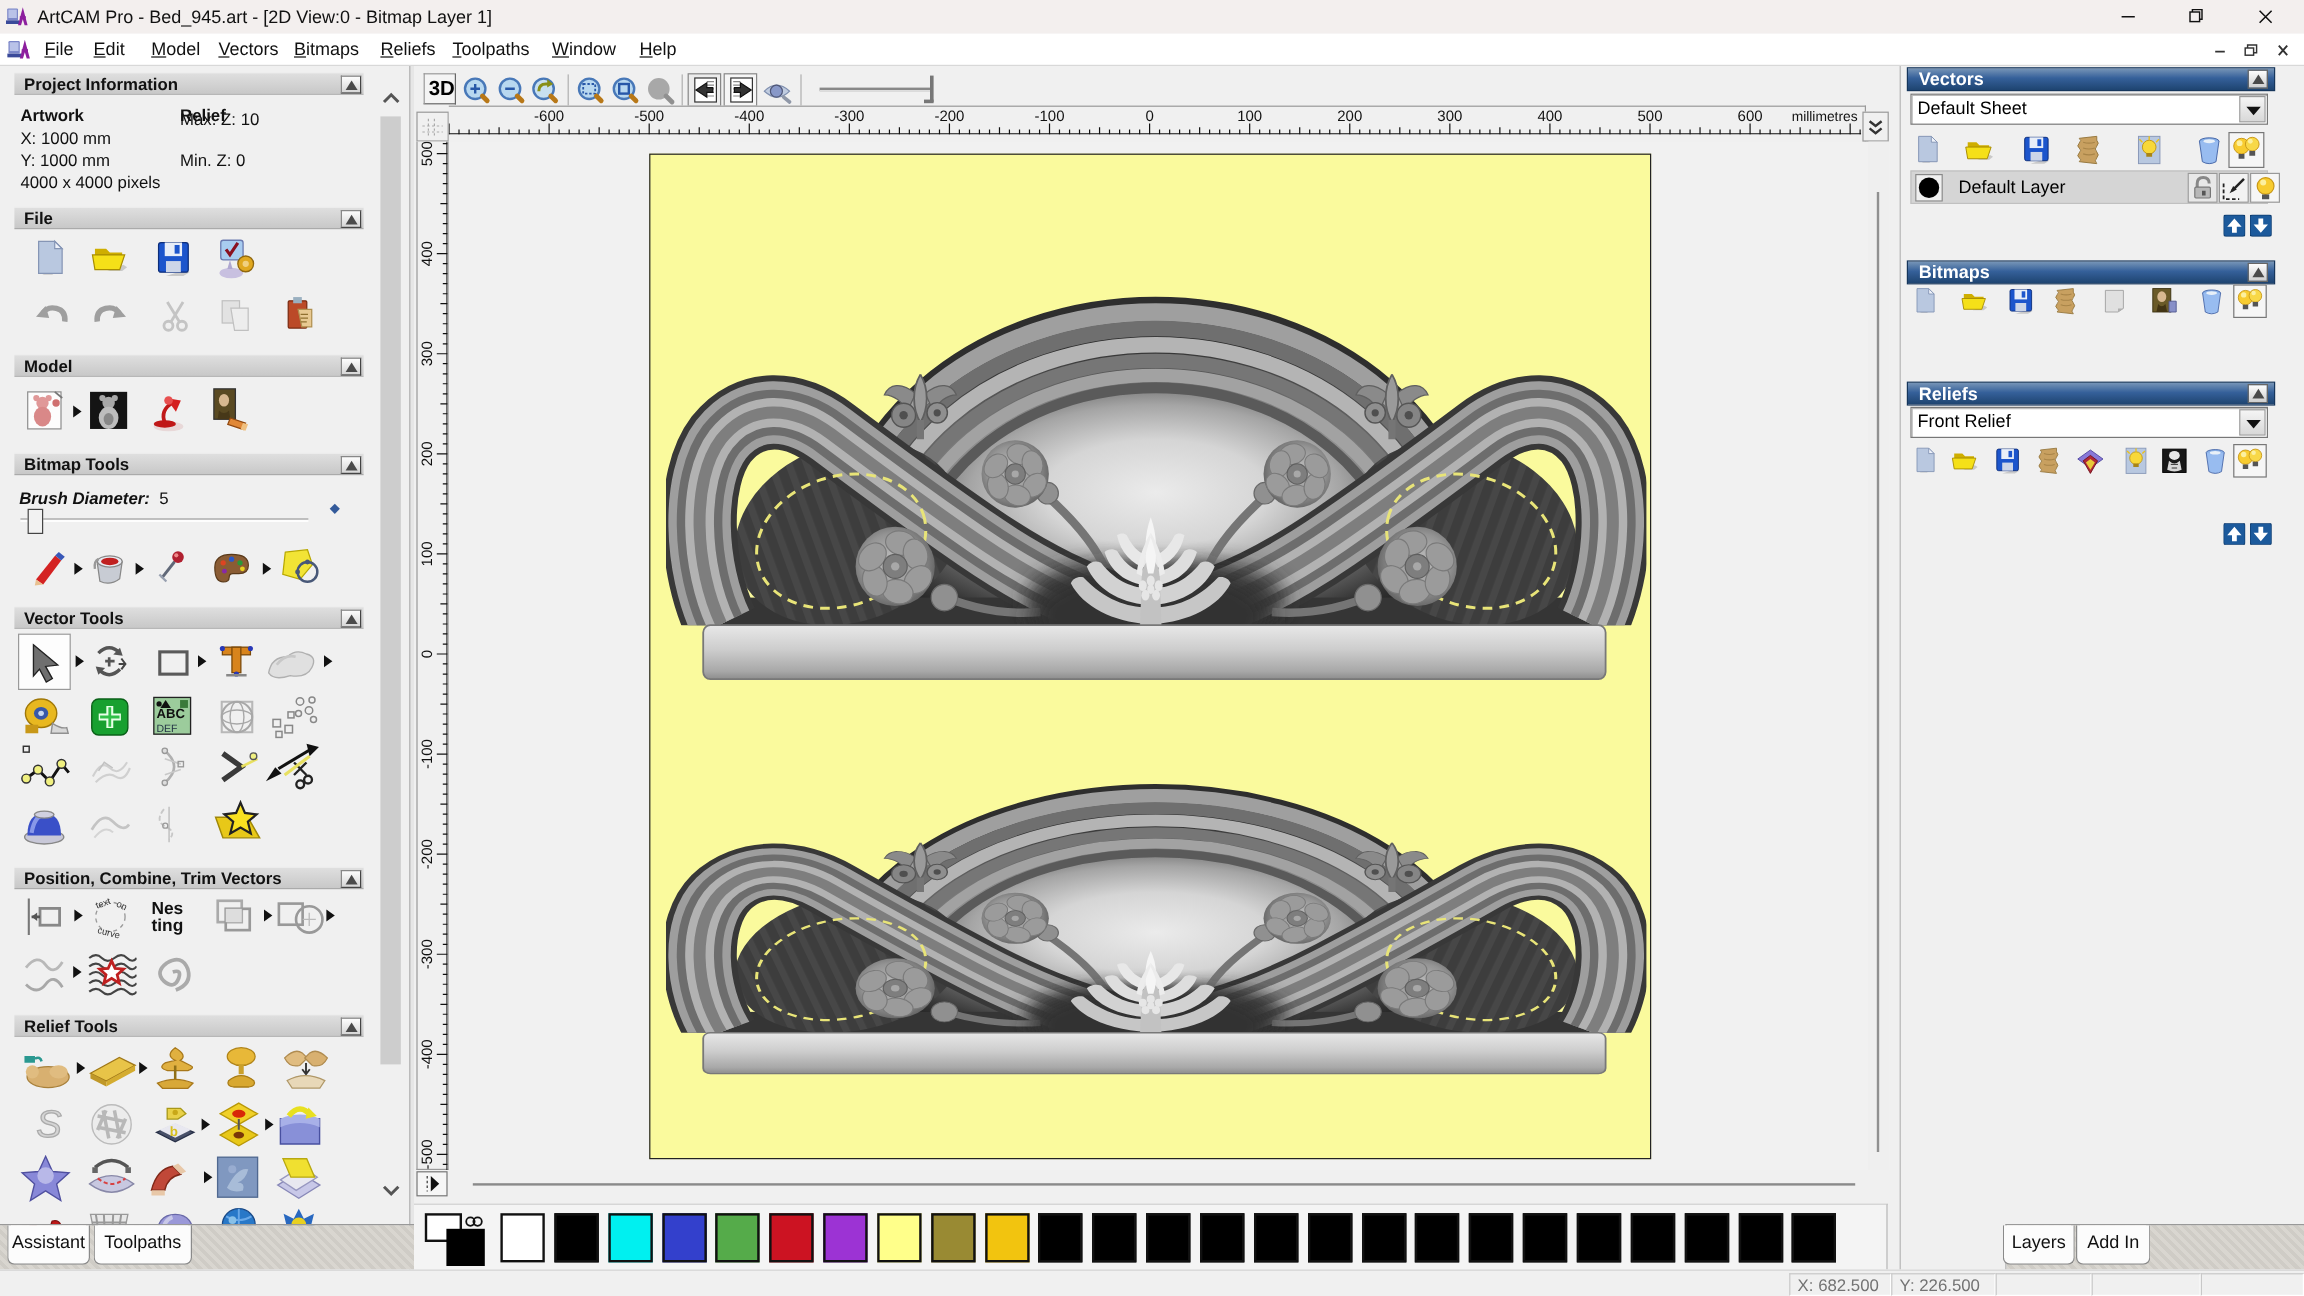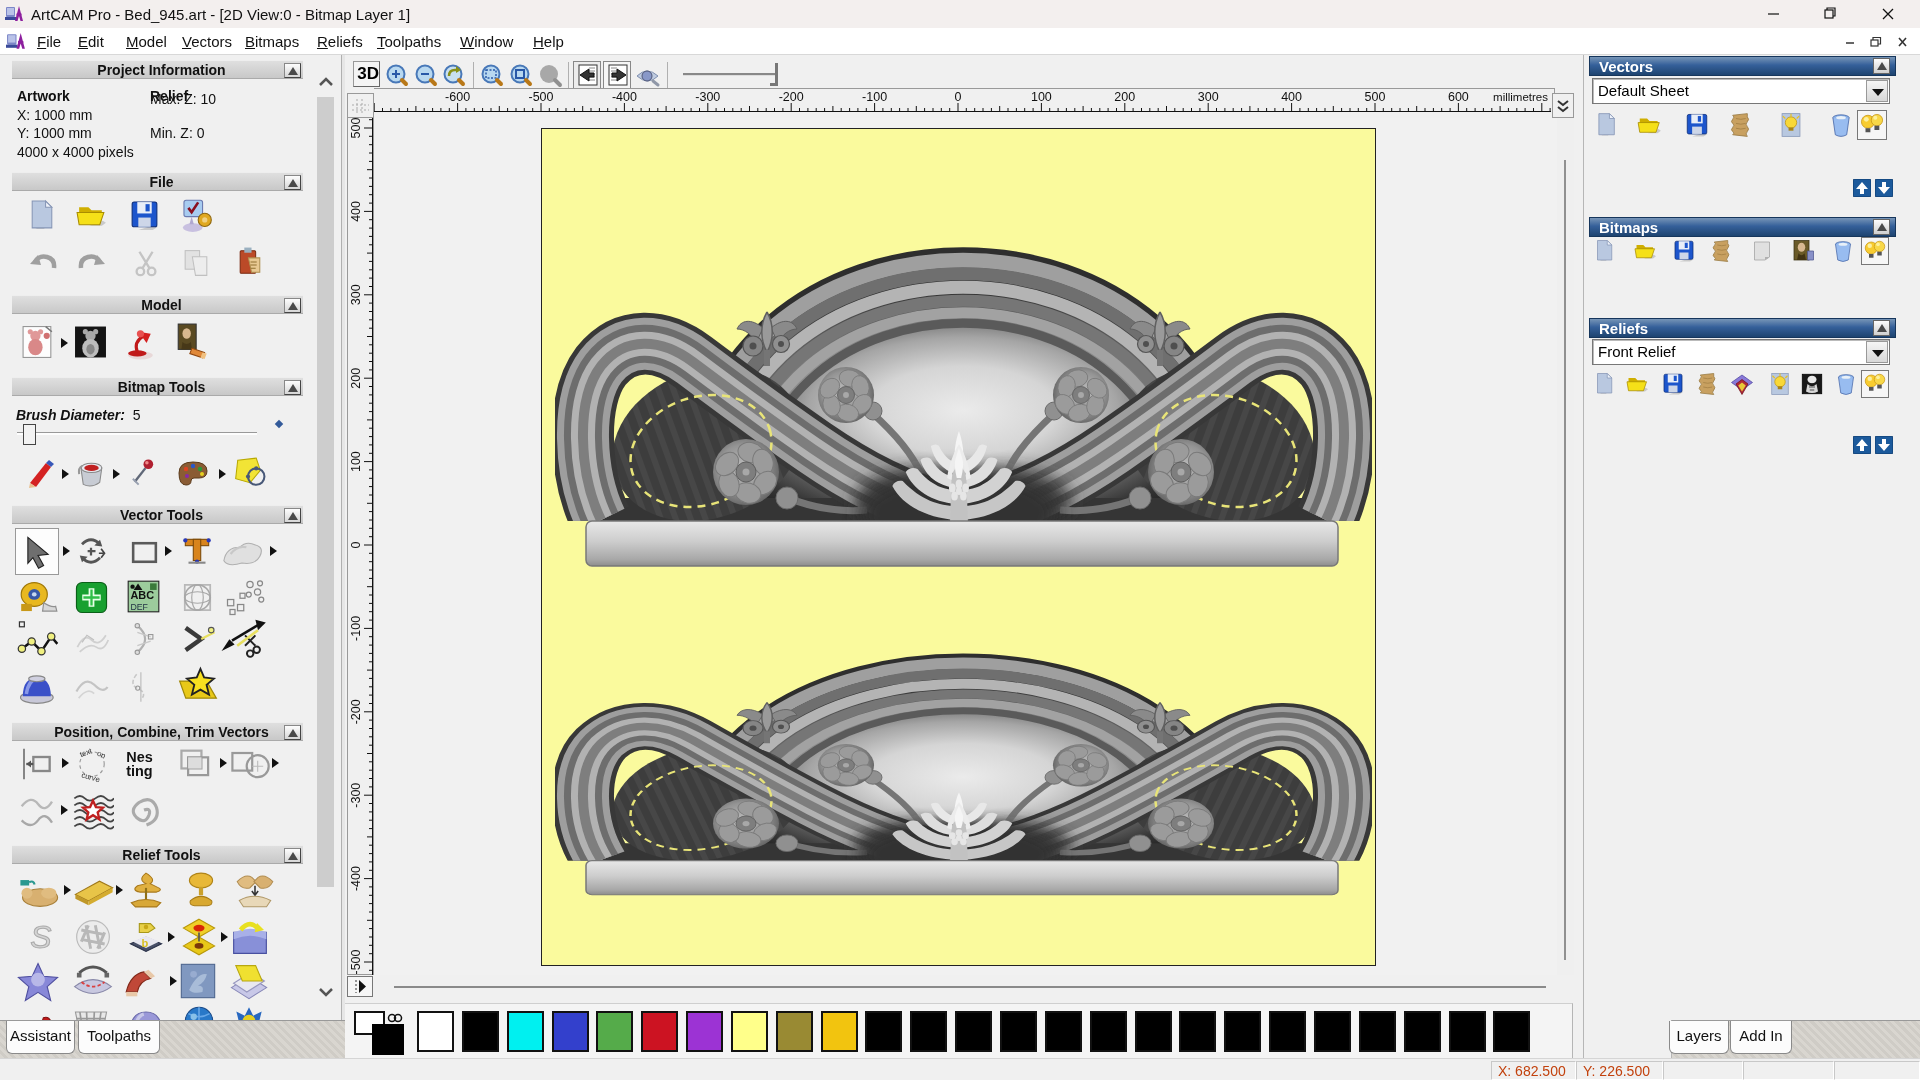--- a/index.html
+++ b/index.html
@@ -9,21 +9,21 @@
 
 
 #titlebar { left:0; top:0; width:1920px; height:28px; background:#f3efee; }
 #titletext { left:31px; top:6px; font-size:15px; color:#111; }
 
 #menubar { left:0; top:28px; width:1920px; height:27px; background:#ffffff; border-bottom:1px solid #d8d8d8; }
 .menuitem { top:5px; font-size:15px; color:#111; }
 .menuitem u { text-decoration:underline; }
 
 
-#leftpanel { left:0; top:55px; width:341px; height:965px; background:#f0f0f0;text-align:center; }
+#leftpanel { left:0; top:55px; width:341px; height:965px; background:#f0f0f0; }
 #lpdivider { left:341px; top:55px; width:4px; height:1003px; background:#e6e6e6; border-left:1px solid #b0b0b0; }
 .sechdr { left:12px; width:291px; height:19px; background:linear-gradient(#dfdfdf,#c8c8c8); border-top:1px solid #eee; border-bottom:1px solid #aaa; font-size:14px; font-weight:bold; color:#111; padding-left:8px; line-height:18px; }
 .colbtn { width:17px; height:15px; top:2px; left:272px; background:linear-gradient(#fdfdfd,#d6d6d6); border:1px solid #888; border-right-color:#444; border-bottom-color:#444; }
 .colbtn:after { content:""; position:absolute; left:3px; top:3px; width:0; height:0; border-left:5px solid transparent; border-right:5px solid transparent; border-bottom:8px solid #4a4a4a; }
 .ptxt { font-size:14px; color:#111; }
 .pbold { font-weight:bold; }
 
 #lscroll { left:315px; top:57px; width:22px; height:963px; background:#f0f0f0; }
 
 
@@ -41,21 +41,21 @@
 
 #rightpanel { left:1583px; top:55px; width:337px; height:1003px; background:#f0f0f0; border-left:1px solid #b6b6b6; }
 .bluehdr { left:5px; width:307px; height:20px; background:linear-gradient(#7795b7 0%,#35609a 45%,#1e4470 100%); border:1px solid #16365c; font-size:15px; font-weight:bold; color:#fff; padding-left:9px; line-height:19px; }
 .bcolbtn { width:17px; height:16px; top:1px; left:283px; background:linear-gradient(#fdfdfd,#cfcfcf); border:1px solid #666; }
 .bcolbtn:after { content:""; position:absolute; left:3px; top:3px; width:0; height:0; border-left:5px solid transparent; border-right:5px solid transparent; border-bottom:8px solid #4a4a4a; }
 .combo { left:8px; width:298px; height:26px; background:#fff; border:1px solid #777; box-shadow:inset 1px 1px 0 #bbb; font-size:15px; color:#000; padding:3px 0 0 5px; }
 .combobtn { position:absolute; right:1px; top:1px; width:22px; height:22px; background:linear-gradient(#f5f5f5,#d8d8d8); border:1px solid #999; }
 .combobtn:after { content:""; position:absolute; left:5px; top:8px; width:0; height:0; border-left:6px solid transparent; border-right:6px solid transparent; border-top:7px solid #111; }
 .layerrow { left:8px; width:298px; height:28px; background:#d5d5d5; border:1px solid #c0c0c0; font-size:15px; color:#000; }
 
-#statusbar { left:0; top:1058px; width:1920px; height:22px; background:#f0f0f0; border-top:1px solid #d5d5d5; font-size:14px; color:#c2410c; }
+#statusbar { left:0; top:1058px; width:1920px; height:22px; background:#f0f0f0; border-top:1px solid #d5d5d5; font-size:14px; color:#737373; }
 .sseg { top:2px; height:19px; border:1px solid; border-color:#c8c8c8 #fff #fff #c8c8c8; padding:1px 0 0 6px; }
 
 
 .tabstrip { top:1020px; height:38px; background:repeating-linear-gradient(45deg,#d9d6d0 0 3px,#cfccc6 3px 6px); border-top:1px solid #999; }
 .tab { top:0px; height:33px; background:#fcfcfc; border:1px solid #8a8a8a; border-top:none; border-radius:0 0 6px 6px; font-size:15px; color:#111; text-align:center; padding-top:6px; }
 .fa { width:0; height:0; border-left:7px solid #111; border-top:5px solid transparent; border-bottom:5px solid transparent; }
 </style>
 </head>
 <body>
 
@@ -1363,20 +1363,37 @@
   <svg class="abs" style="left:194px;top:57px" width="26" height="26">
       <use href="#bulbpage"></use>
     </svg>
   <svg class="abs" style="left:244px;top:57px" width="26" height="26">
       <use href="#trash"></use>
     </svg>
   <div class="abs" style="left:273px;top:55px;width:30px;height:30px;border:1px solid #777;background:#f6f6f6"></div>
   <svg class="abs" style="left:275px;top:57px" width="26" height="26">
       <use href="#bulbs2"></use>
     </svg>
+  <div class="abs layerrow" style="top:87px">
+    <div class="abs" style="left:3px;top:2px;width:23px;height:23px;background:#f0f0f0;border:1px solid #888"></div>
+    <div class="abs" style="left:6px;top:5px;width:17px;height:17px;background:#000;border-radius:50%"></div>
+    <div class="abs" style="left:39px;top:5px">Default Layer</div>
+    <div class="abs" style="left:230px;top:1px;width:25px;height:25px;border:1px solid #999;background:#e8e8e8"></div>
+    <svg class="abs" style="left:231px;top:2px" width="24" height="24">
+        <use href="#locki"></use>
+      </svg>
+    <div class="abs" style="left:256px;top:1px;width:25px;height:25px;border:1px solid #999;background:#f2f2f2"></div>
+    <svg class="abs" style="left:257px;top:2px" width="24" height="24">
+        <use href="#marqarrow"></use>
+      </svg>
+    <div class="abs" style="left:282px;top:1px;width:25px;height:25px;border:1px solid #999;background:#f6f6f6"></div>
+    <svg class="abs" style="left:283px;top:2px" width="24" height="24">
+        <use href="#bulb1"></use>
+      </svg>
+  </div>
   <svg class="abs" style="left:269px;top:124px" width="18" height="18">
       <use href="#uparr"></use>
     </svg>
   <svg class="abs" style="left:291px;top:124px" width="18" height="18">
       <use href="#dnarr"></use>
     </svg>
 
   <div class="abs bluehdr" style="top:162px">Bitmaps<div class="abs bcolbtn"></div></div>
   <svg class="abs" style="left:9px;top:184px" width="24" height="24">
       <use href="#newpage"></use>

